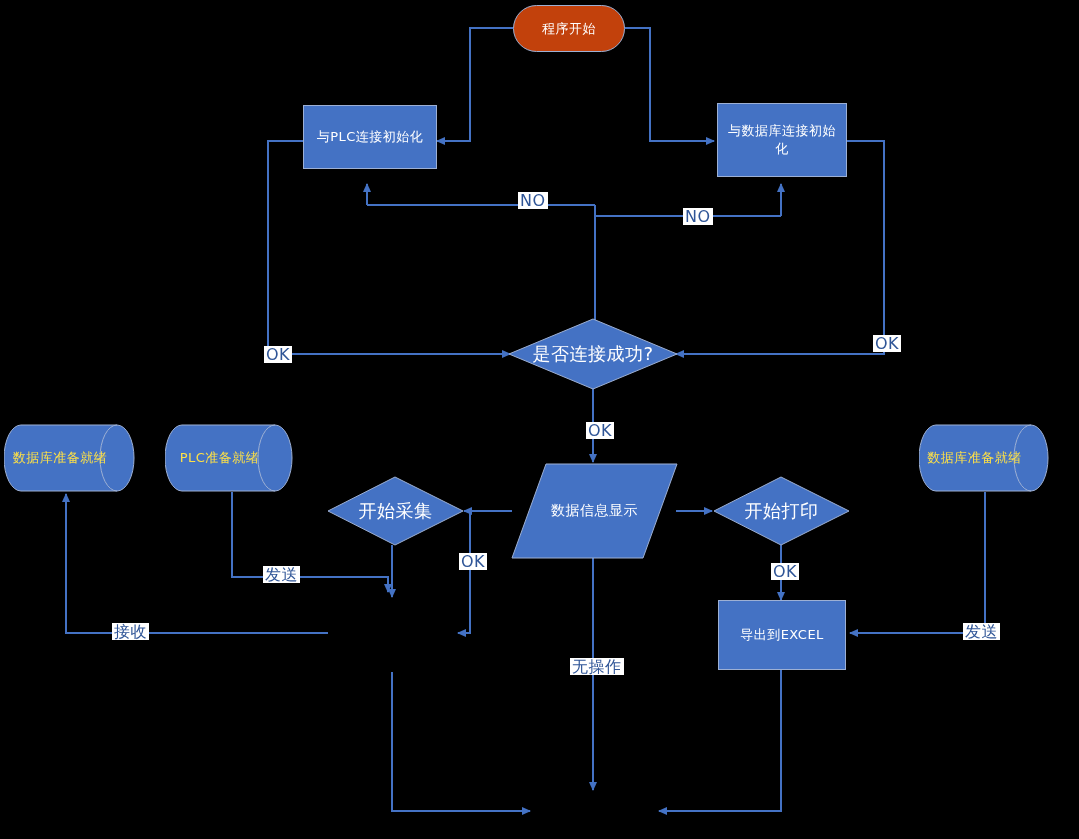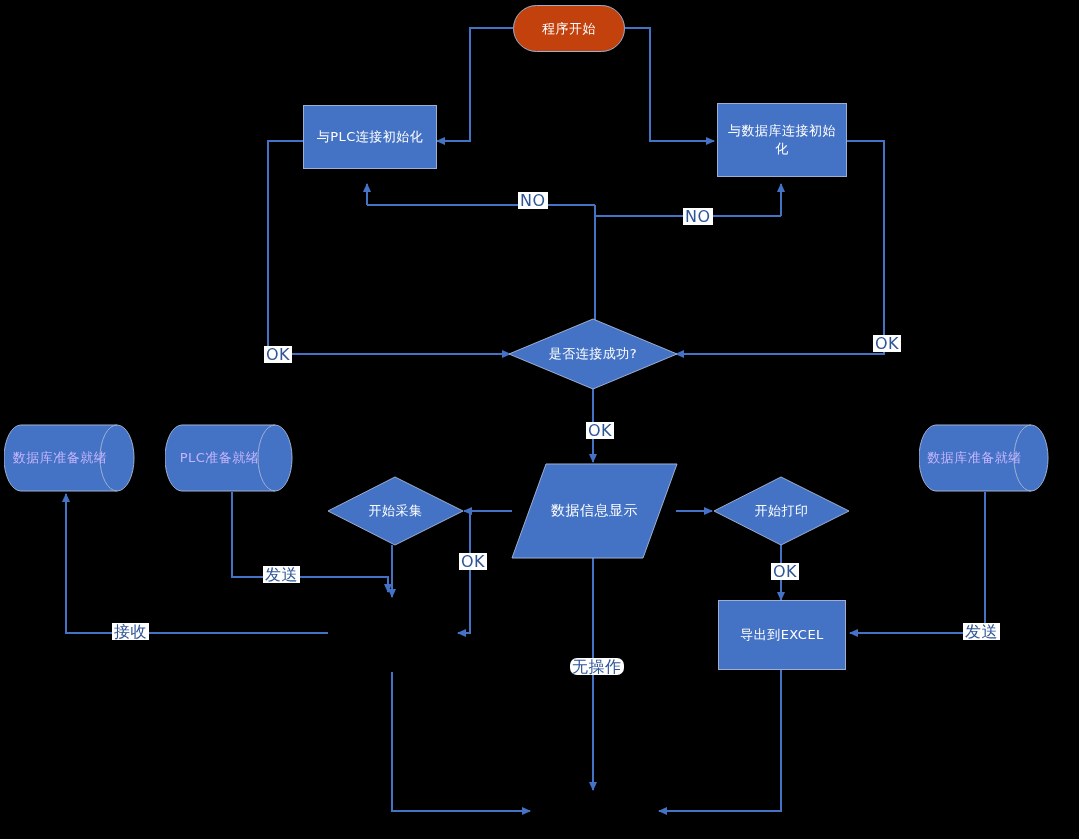--- a/index.html
+++ b/index.html
@@ -8,31 +8,31 @@
   svg.edges{position:absolute;left:0;top:0;width:1079px;height:839px;}
   .node{position:absolute;box-sizing:border-box;display:flex;align-items:center;
         justify-content:center;text-align:center;color:#fff;font-size:13px;
         line-height:1.35;letter-spacing:.5px;}
   .rect{background:#4472c4;border:1px solid #9db0d4;}
   .terminator{background:#c2410c;border:1px solid #9db0d4;border-radius:24px;}
   .diamond-wrap{position:absolute;}
   .diamond-wrap svg{position:absolute;left:0;top:0;}
   .diamond-wrap .lbl{position:absolute;left:0;top:0;width:100%;height:100%;
         display:flex;align-items:center;justify-content:center;color:#fff;
-        font-size:13px;letter-spacing:.5px;text-align:center;}
+        font-size:18px;letter-spacing:.5px;text-align:center;}
   .par-wrap{position:absolute;}
   .par-wrap svg{position:absolute;left:0;top:0;}
   .par-wrap .lbl{position:absolute;left:0;top:0;width:100%;height:100%;
         display:flex;align-items:center;justify-content:center;color:#fff;
         font-size:14px;letter-spacing:.5px;text-align:center;padding:0 34px;
         box-sizing:border-box;}
   .cyl-wrap{position:absolute;}
   .cyl-wrap svg{position:absolute;left:0;top:0;}
   .cyl-wrap .lbl{position:absolute;left:0;top:0;width:100%;height:100%;
-        display:flex;align-items:center;justify-content:center;color:#c4b5fd;
+        display:flex;align-items:center;justify-content:center;color:#fde047;
         font-size:13px;letter-spacing:.5px;text-align:center;padding-right:26px;
         box-sizing:border-box;}
   .edge-label{position:absolute;background:#fff;color:#2f5597;font-size:16px;
         line-height:15px;padding:1px 2px;white-space:nowrap;letter-spacing:.5px;}
 </style>
 </head>
 <body>
 
 <div id="canvas">
 
@@ -160,15 +160,15 @@
   <div class="edge-label" style="left:518px;top:192px;">NO</div>
   <div class="edge-label" style="left:683px;top:208px;">NO</div>
   <div class="edge-label" style="left:264px;top:346px;">OK</div>
   <div class="edge-label" style="left:873px;top:335px;">OK</div>
   <div class="edge-label" style="left:586px;top:422px;">OK</div>
   <div class="edge-label" style="left:459px;top:553px;">OK</div>
   <div class="edge-label" style="left:771px;top:563px;">OK</div>
   <div class="edge-label" style="left:263px;top:566px;">发送</div>
   <div class="edge-label" style="left:112px;top:623px;">接收</div>
   <div class="edge-label" style="left:963px;top:623px;">发送</div>
-  <div class="edge-label" style="left:570px;top:658px;border-radius:7px;">无操作</div>
+  <div class="edge-label" style="left:570px;top:658px;">无操作</div>
 
 </div>
 
 </body></html>

